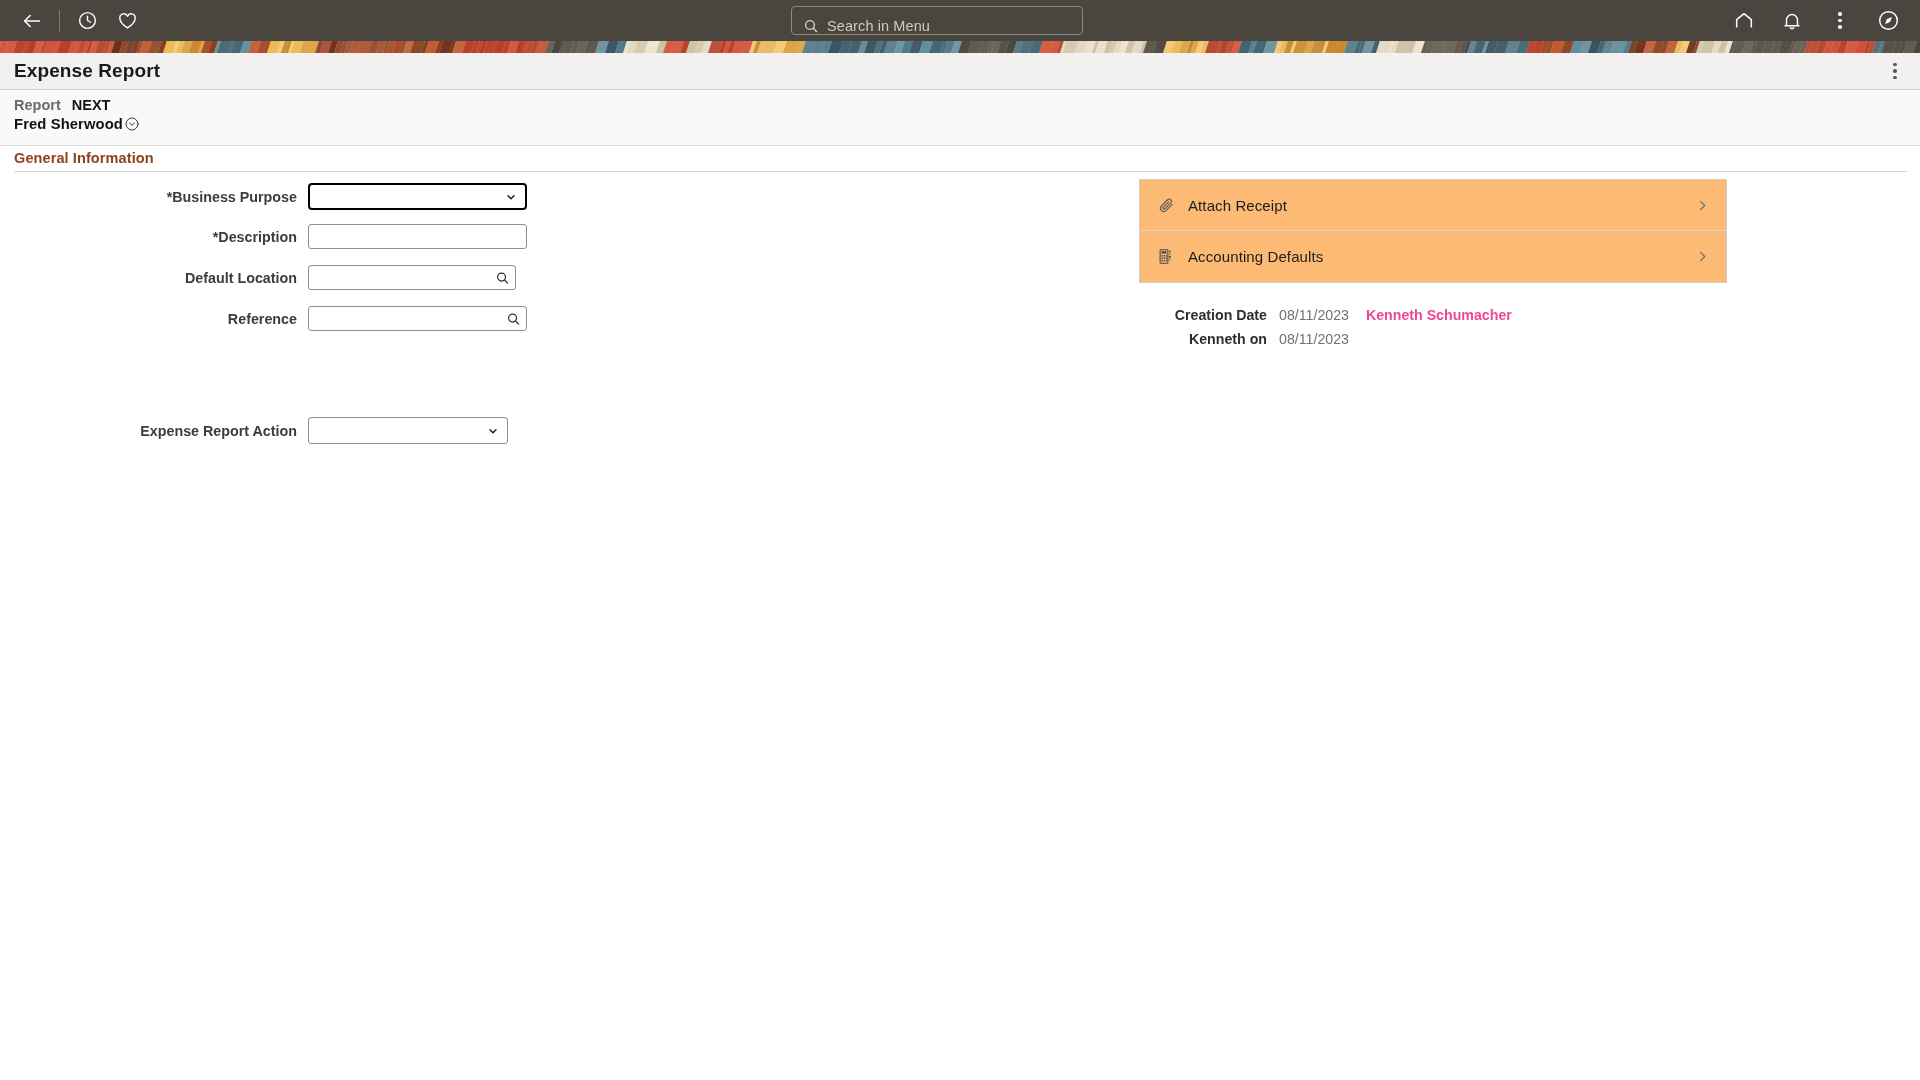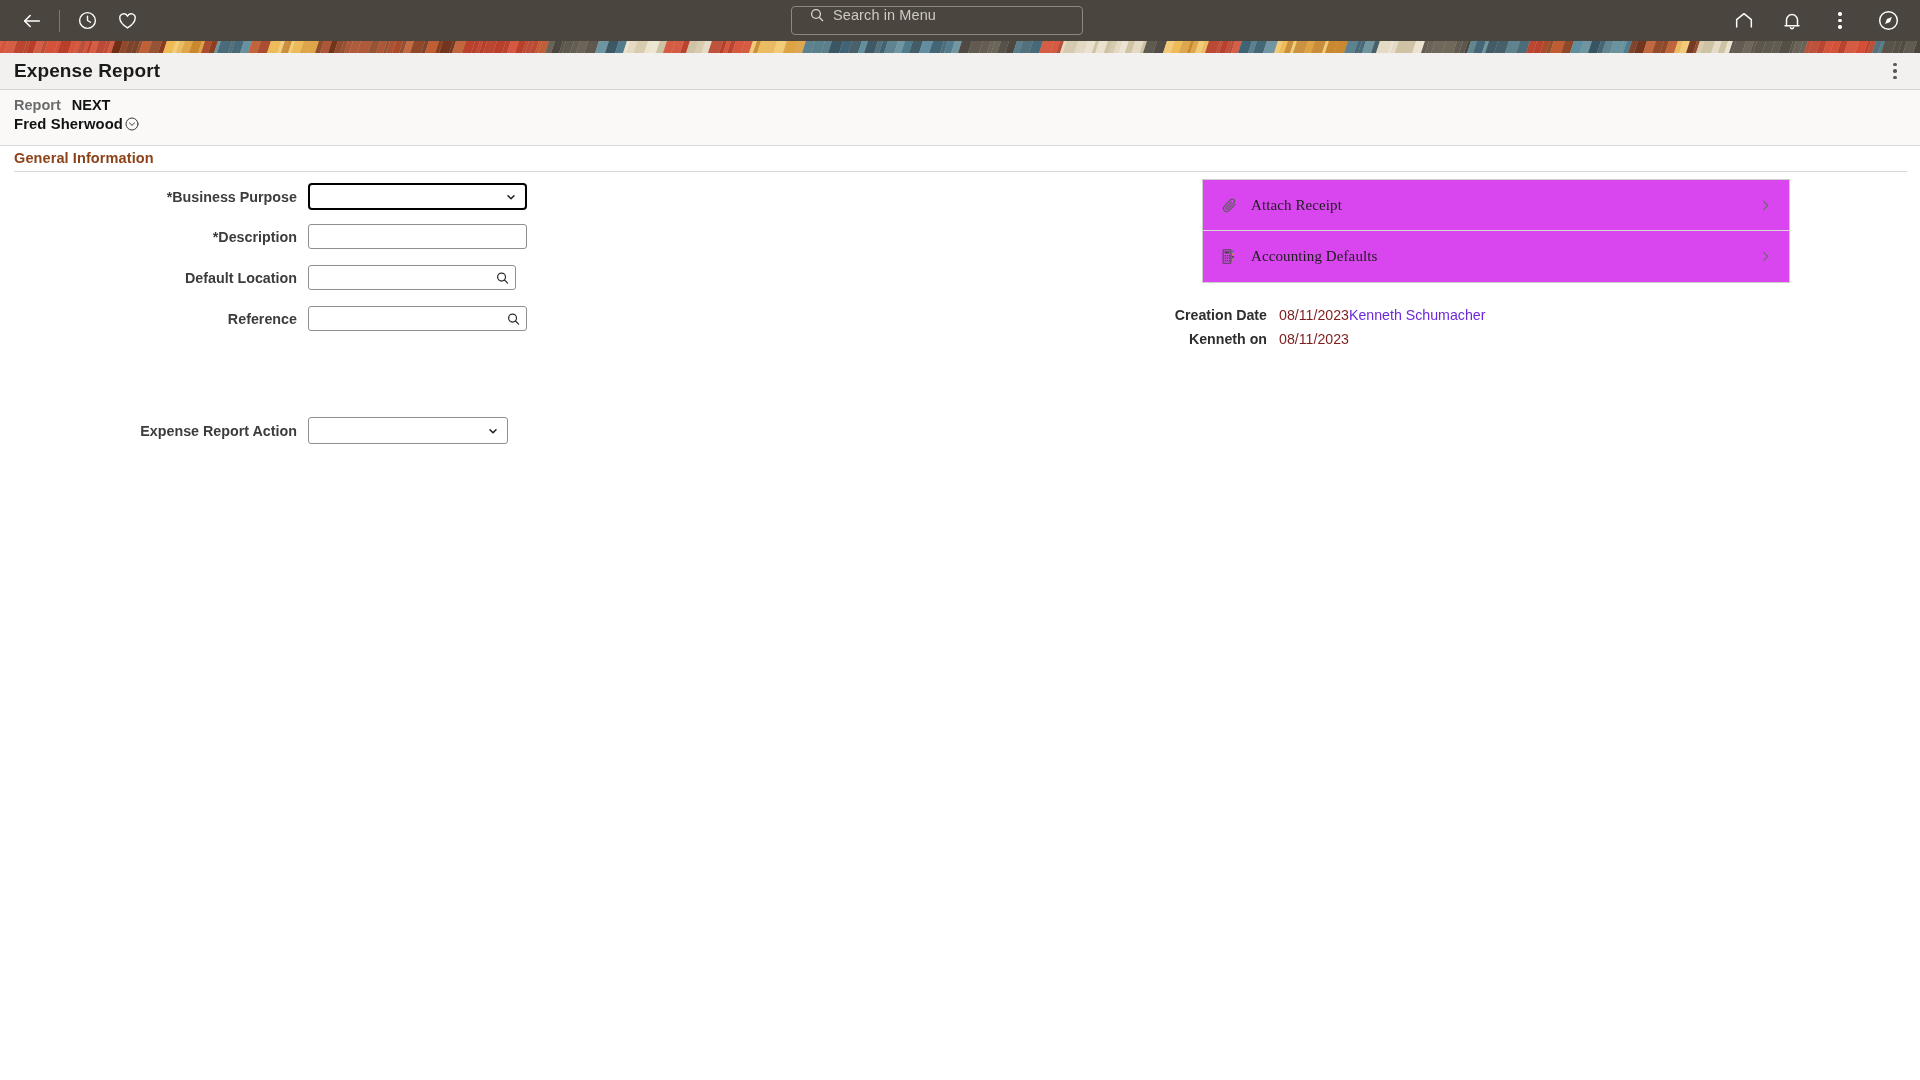--- a/index.html
+++ b/index.html
@@ -50,22 +50,22 @@
     width: 292px;
     height: 29px;
   }
   .search-box {
     width: 100%;
     height: 29px;
     border: 1px solid #8d8880;
     border-radius: 4px;
     background: transparent;
     display: flex;
-    align-items: flex-start;
-    padding-left: 17px;
+    align-items: flex-end;
+    padding-left: 11px;
   }
   .search-box .mag { color: #d8d5d0; display: flex; align-items: center; }
   .search-text {
     color: #cdc9c3;
     font-size: 14.5px;
     margin-left: 8px;
     letter-spacing: .1px;
   }
   .top-right {
     position: absolute;
@@ -213,45 +213,44 @@
     top: 50%;
     transform: translateY(-50%);
     display: flex;
     align-items: center;
     color: #2f2f2f;
   }
 
   
   .link-panel {
     position: absolute;
-    left: 1202px;
+    left: 1139px;
     top: 32px;
     width: 588px;
     border: 1px solid #cfcdca;
-    background: #d946ef;
-    font-family: Liberation Serif, serif;
+    background: #fdba74;
   }
   .link-item {
     height: 51px;
     display: flex;
     align-items: center;
     padding: 0 16px 0 18px;
     border-bottom: 1px solid #d8d6d3;
   }
   .link-item:last-child { border-bottom: none; }
   .link-item .li-icon { width: 24px; display: flex; align-items: center; color: #4a4a4a; }
   .link-item .li-label { font-size: 15px; color: #1d1d1d; margin-left: 6px; letter-spacing: .1px; }
   .link-item .li-chevron { margin-left: auto; color: #6a6a6a; display: flex; align-items: center; }
 
   
   .meta-block { position: absolute; left: 1139px; top: 160px; width: 588px; }
   .meta-row { display: flex; align-items: baseline; margin-bottom: 8px; font-size: 14.2px; }
   .meta-lbl { width: 128px; text-align: right; font-weight: bold; color: #2e2e2e; white-space: nowrap; }
-  .meta-val { margin-left: 12px; color: #7f1d1d; white-space: nowrap; }
-  .meta-val2 { color: #6d28d9; white-space: nowrap; }
+  .meta-val { margin-left: 12px; color: #737373; white-space: nowrap; }
+  .meta-val2 { margin-left: 17px; color: #ec4899; white-space: nowrap; font-weight: bold; }
 </style>
 </head>
 <body>
 
 <div class="top-bar">
 
   <div class="top-left">
     <div class="tb-icon">
       <svg width="22" height="22" viewBox="0 0 24 24" fill="none" stroke="#fff" stroke-width="1.7" stroke-linecap="round" stroke-linejoin="round">
         <line x1="20" y1="12" x2="4" y2="12"></line>

